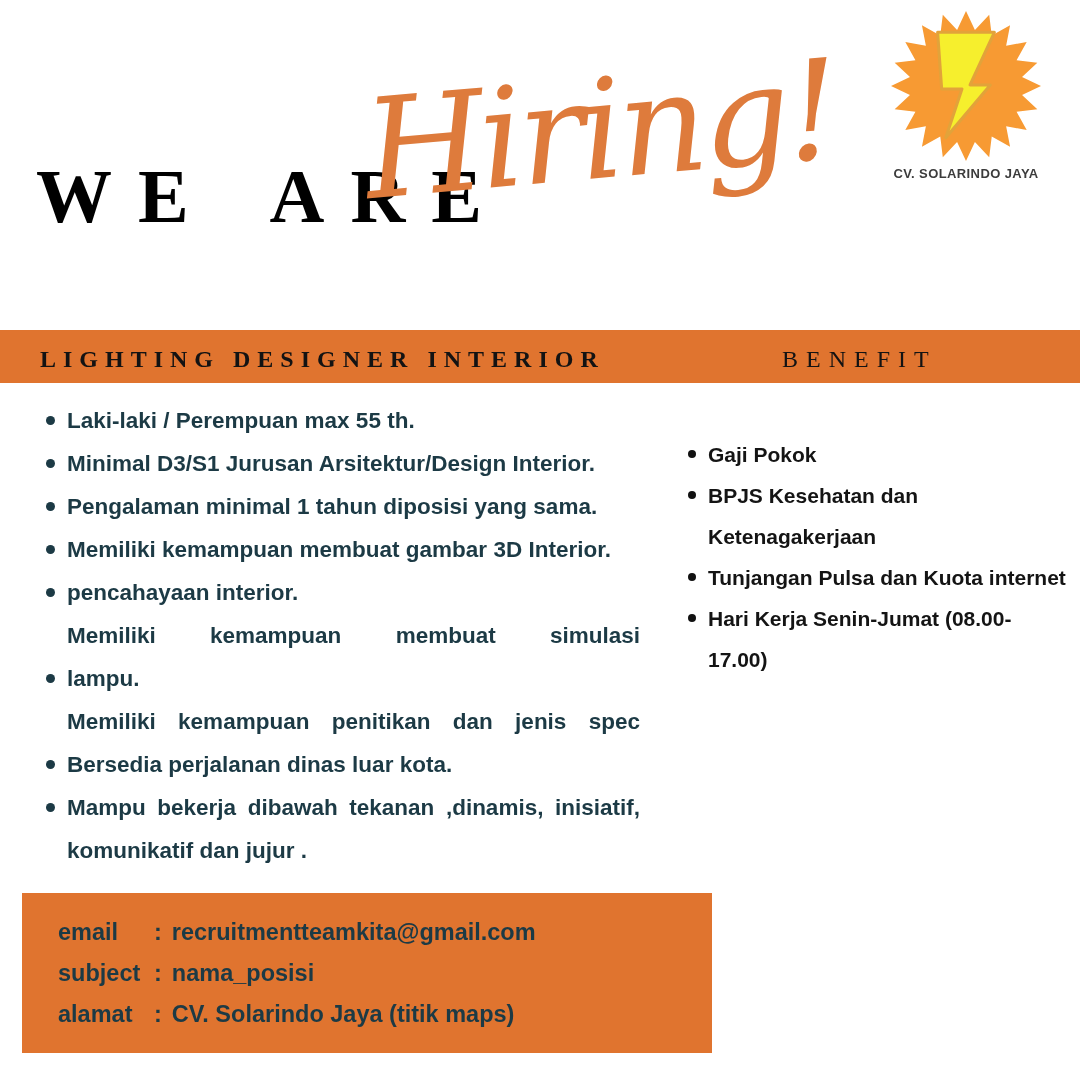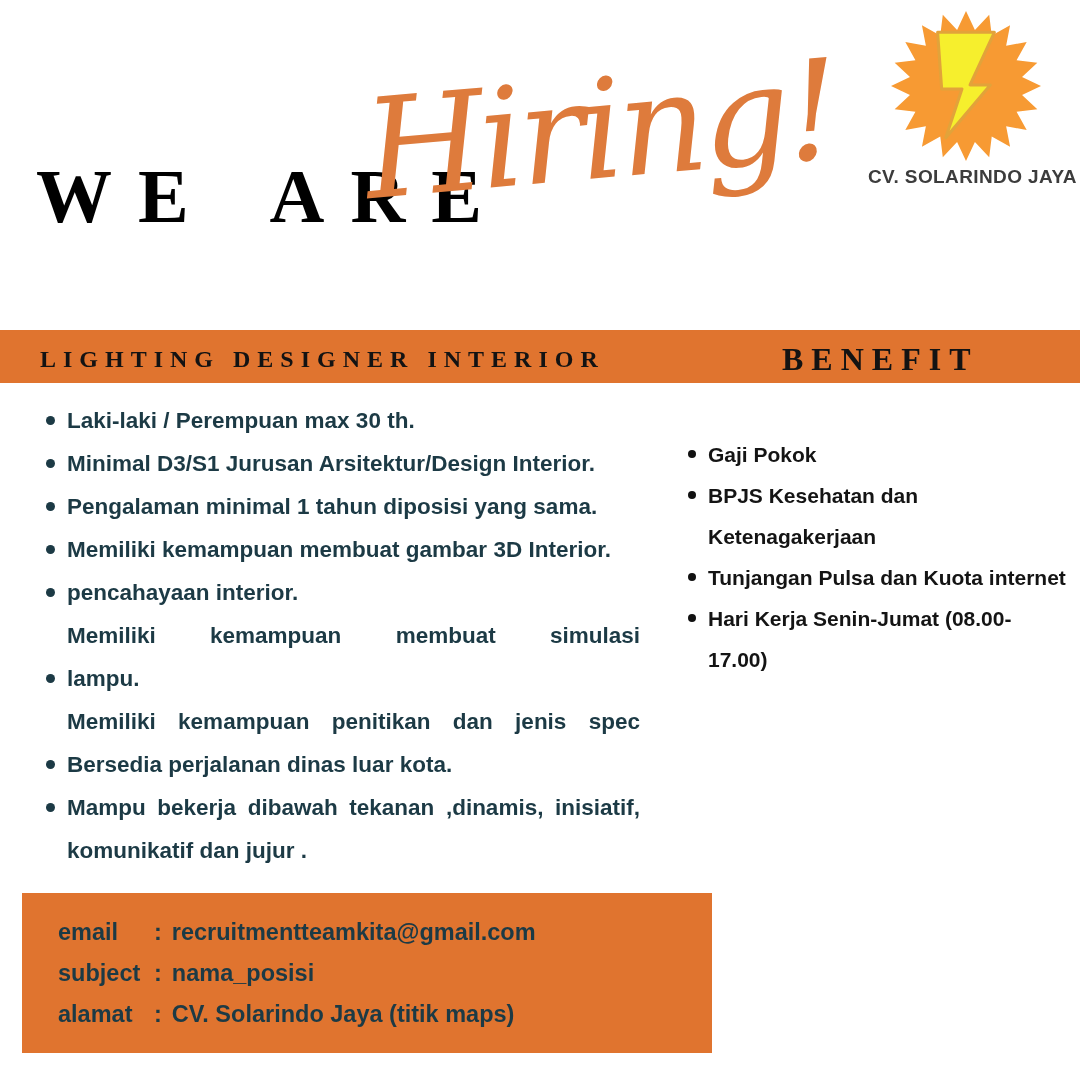--- a/index.html
+++ b/index.html
@@ -21,21 +21,21 @@
   }
 
   
   .logo{
     position:absolute;top:10px;right:16px;width:196px;
     text-align:center;
   }
   .logo svg{display:block;margin:0 auto;}
   .logo-name{
     margin-top:4px;
-    font-size:19px;font-weight:700;color:#3C3C3C;
+    font-size:13px;font-weight:700;color:#3C3C3C;
     letter-spacing:.4px;white-space:nowrap;
   }
 
   
   .we-are{
     position:absolute;left:36px;top:158px;
     font-family:"Liberation Serif",serif;
     font-size:76px;font-weight:700;color:#000000;
     letter-spacing:26px;word-spacing:14px;line-height:1;
     white-space:nowrap;
@@ -59,21 +59,21 @@
   }
   .banner-job{
     position:absolute;left:40px;top:0;line-height:59px;
     font-family:"Liberation Serif",serif;
     font-size:24px;font-weight:700;color:#131313;
     letter-spacing:7px;white-space:nowrap;
   }
   .banner-benefit{
     position:absolute;left:782px;top:0;line-height:59px;
     font-family:"Liberation Serif",serif;
-    font-size:32px;font-weight:700;color:#131313;
+    font-size:24px;font-weight:400;color:#131313;
     letter-spacing:8px;white-space:nowrap;
   }
 
   
   .req-list{
     position:absolute;left:40px;top:399px;width:600px;
     list-style:none;
   }
   .req-item{
     position:relative;padding-left:27px;
@@ -136,21 +136,21 @@
 <div class="we-are">WE ARE</div>
 <div class="hiring">Hiring!</div>
 
 <div class="banner">
   <span class="banner-job">LIGHTING DESIGNER INTERIOR</span>
   <span class="banner-benefit">BENEFIT</span>
 </div>
 
 <ul class="req-list">
   <li class="req-item">
-    <span class="rl rl1">Laki-laki / Perempuan max 30 th.</span>
+    <span class="rl rl1">Laki-laki / Perempuan max 55 th.</span>
 
   </li>
   <li class="req-item">
     <span class="rl rl1">Minimal D3/S1 Jurusan Arsitektur/Design Interior.</span>
 
   </li>
   <li class="req-item">
     <span class="rl rl1">Pengalaman minimal 1 tahun diposisi yang sama.</span>
 
   </li>

